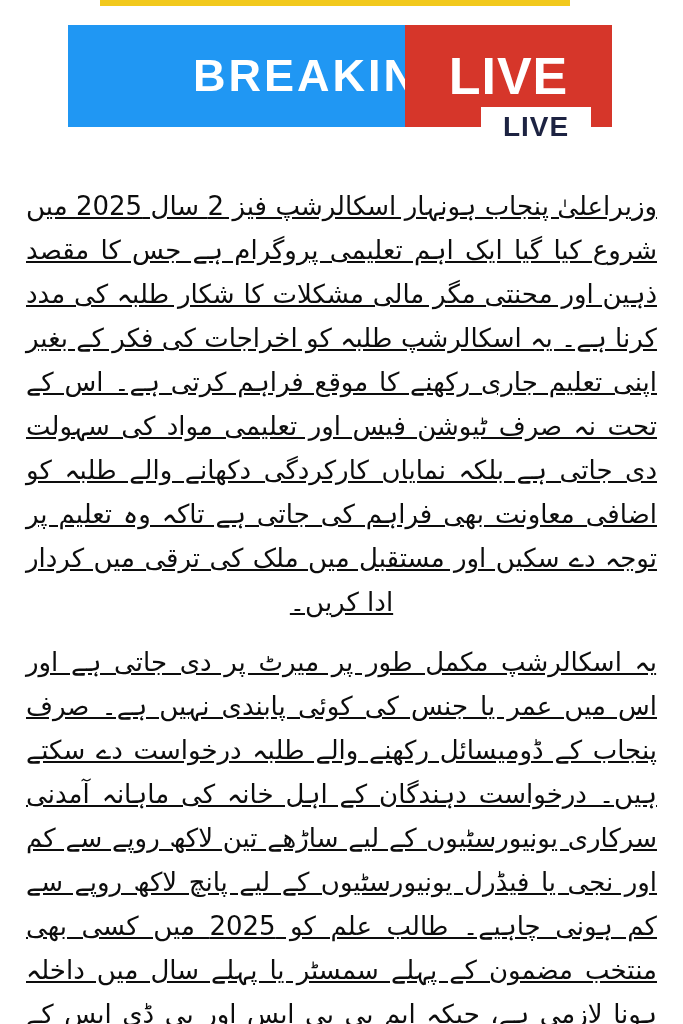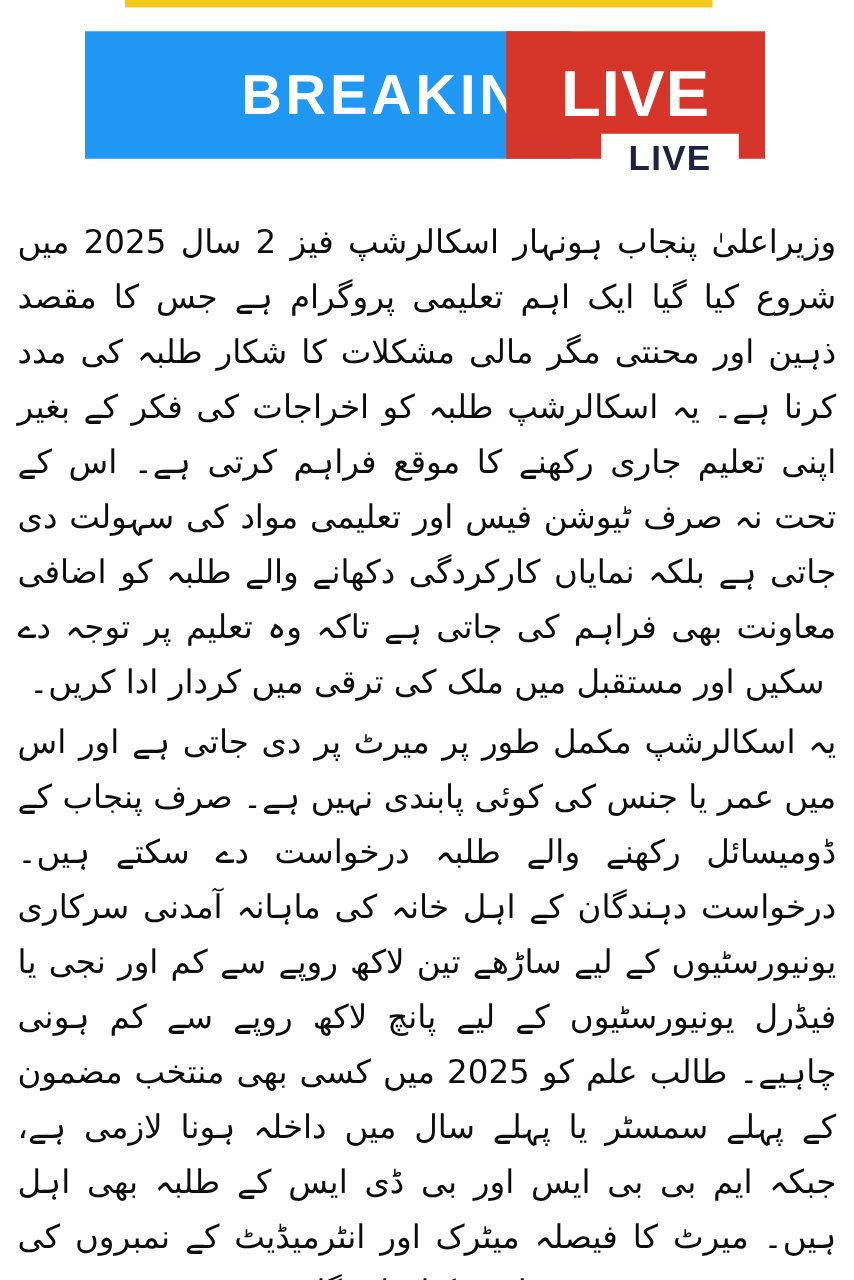--- a/index.html
+++ b/index.html
@@ -90,21 +90,22 @@
     padding-top: 16px;
     direction: rtl;
     color: var(--text, #0D0D0D);
     font-family: "DejaVu Sans", "DejaVu Serif", sans-serif;
     font-size: 26px;
     line-height: 44px;
     text-align: justify;
     text-align-last: center;
   }
   .article p {
-    margin: 4px;
+    margin: 16px;
+    text-decoration: underline;
   }
 </style>
 </head>
 <body>
 
 <div class="page">
 
   <header class="banner">
     <div class="bar-top"></div>
 

